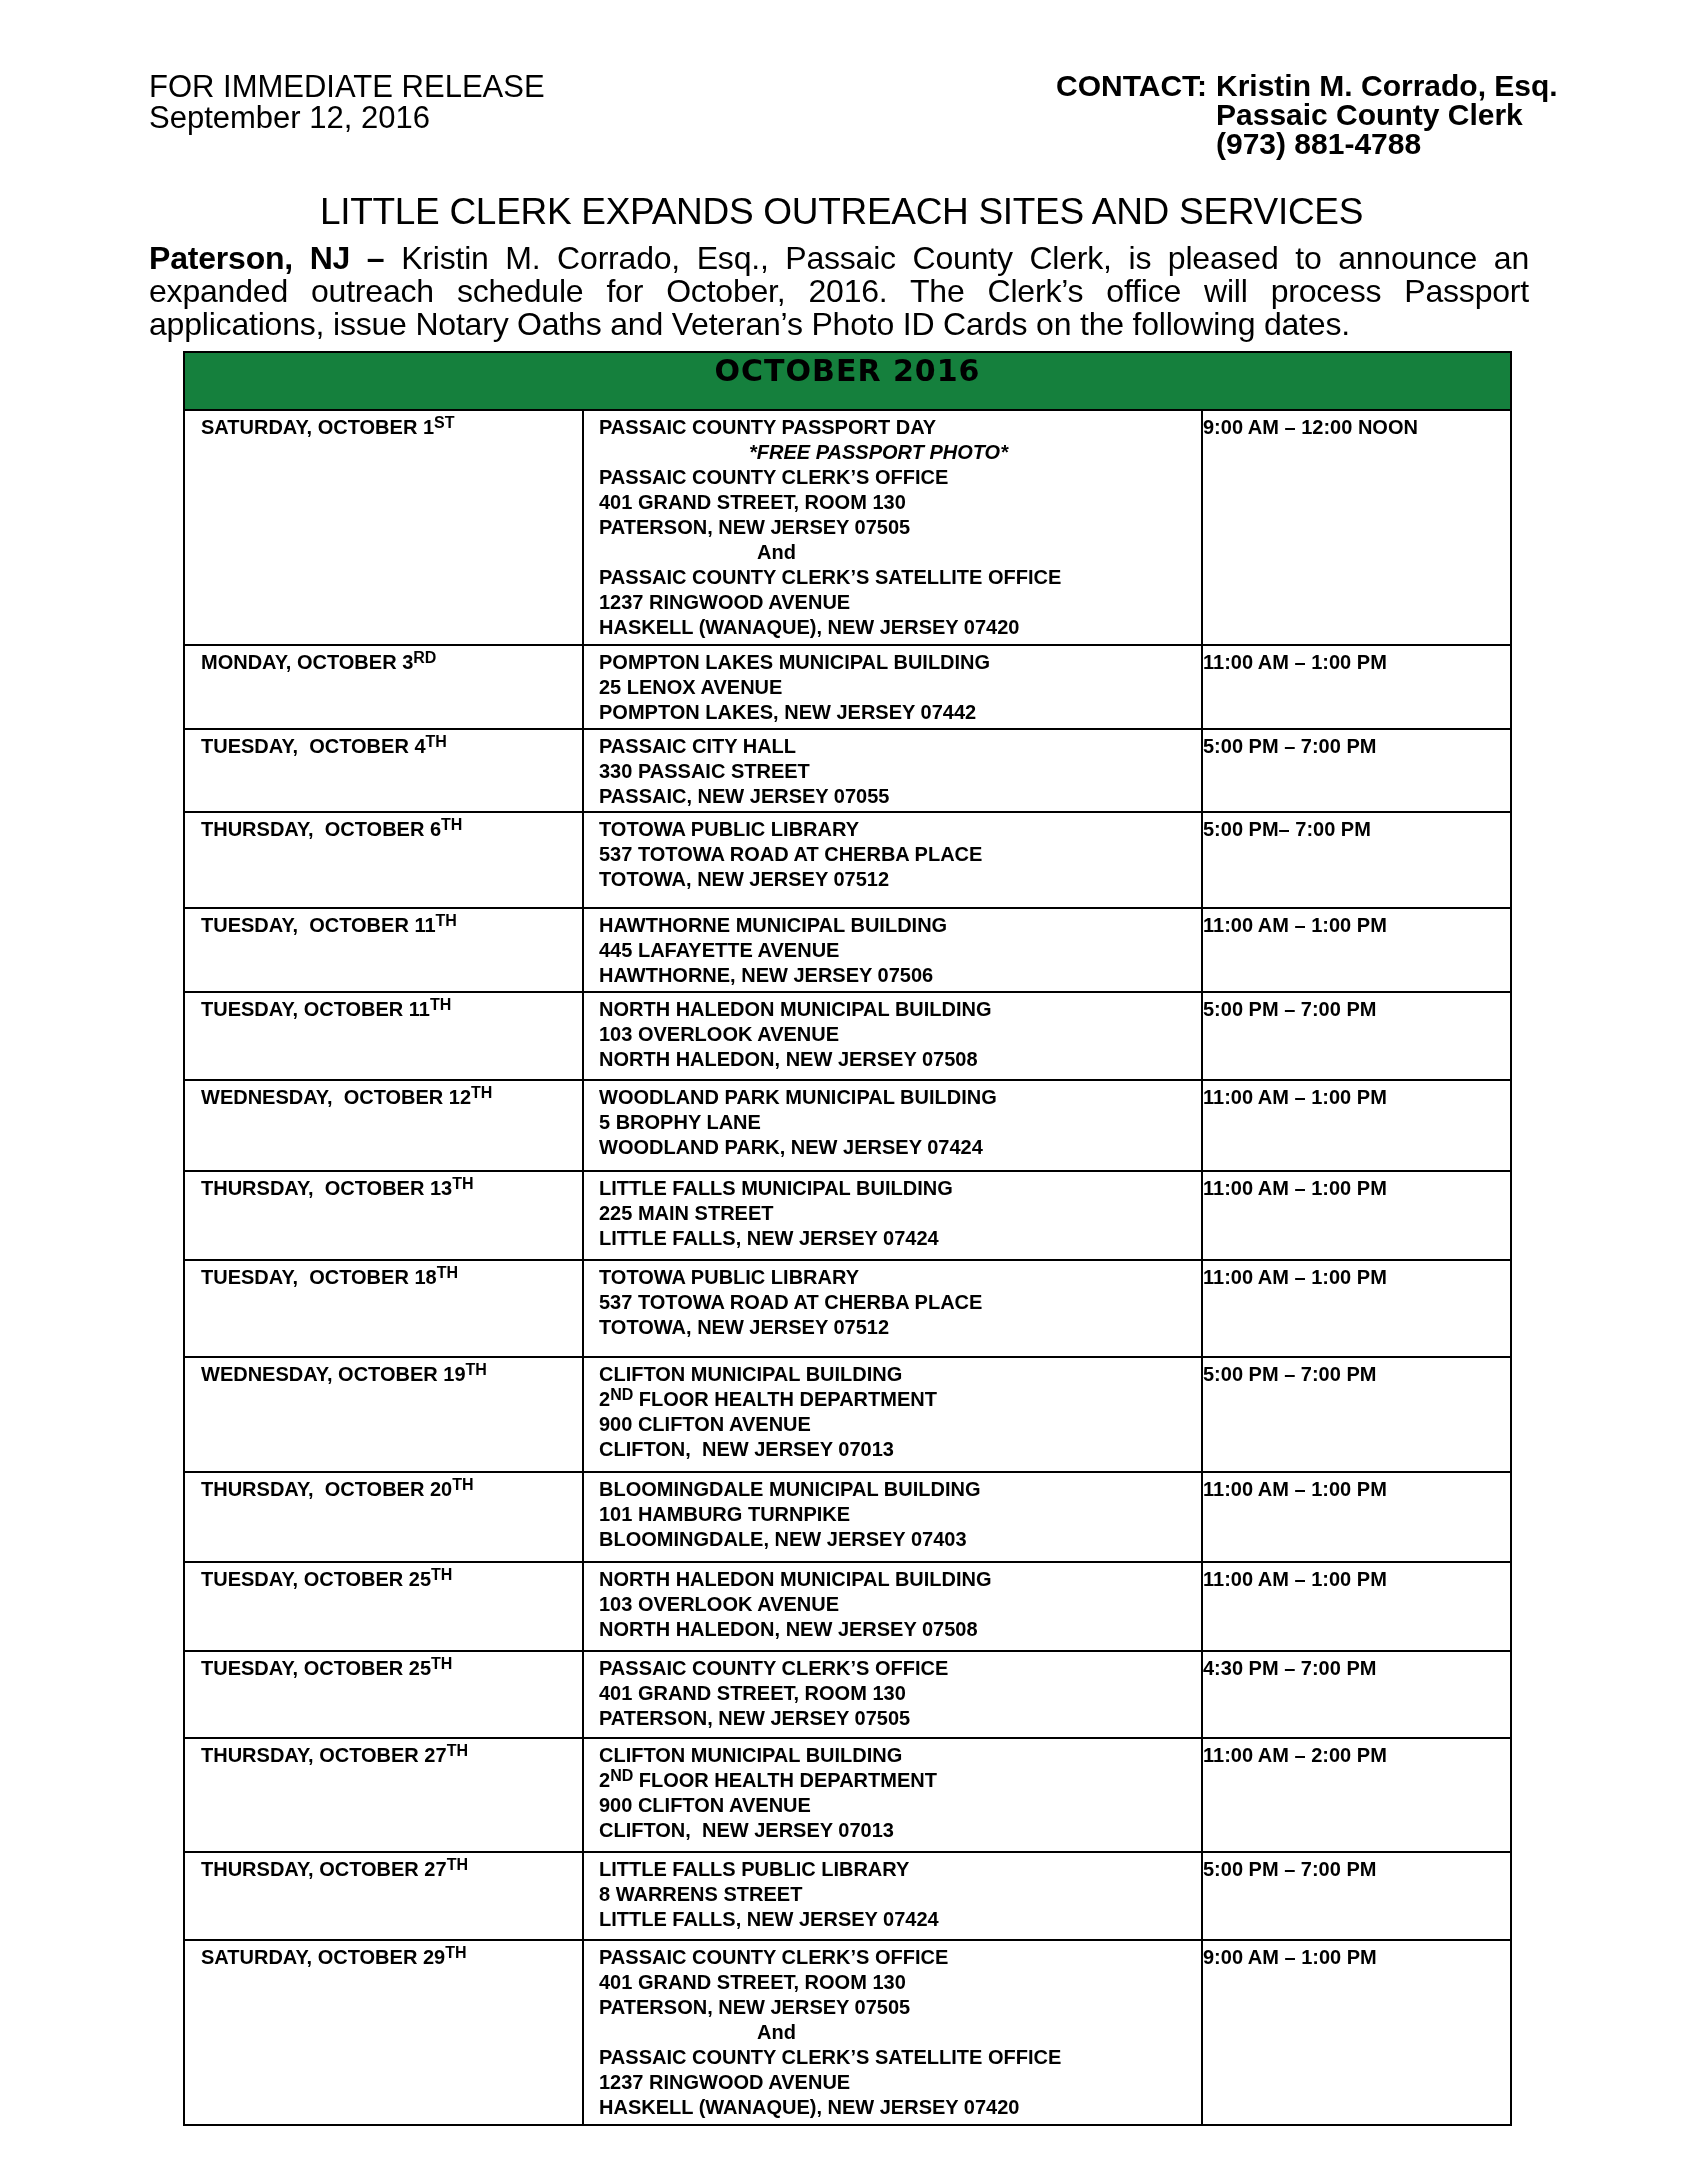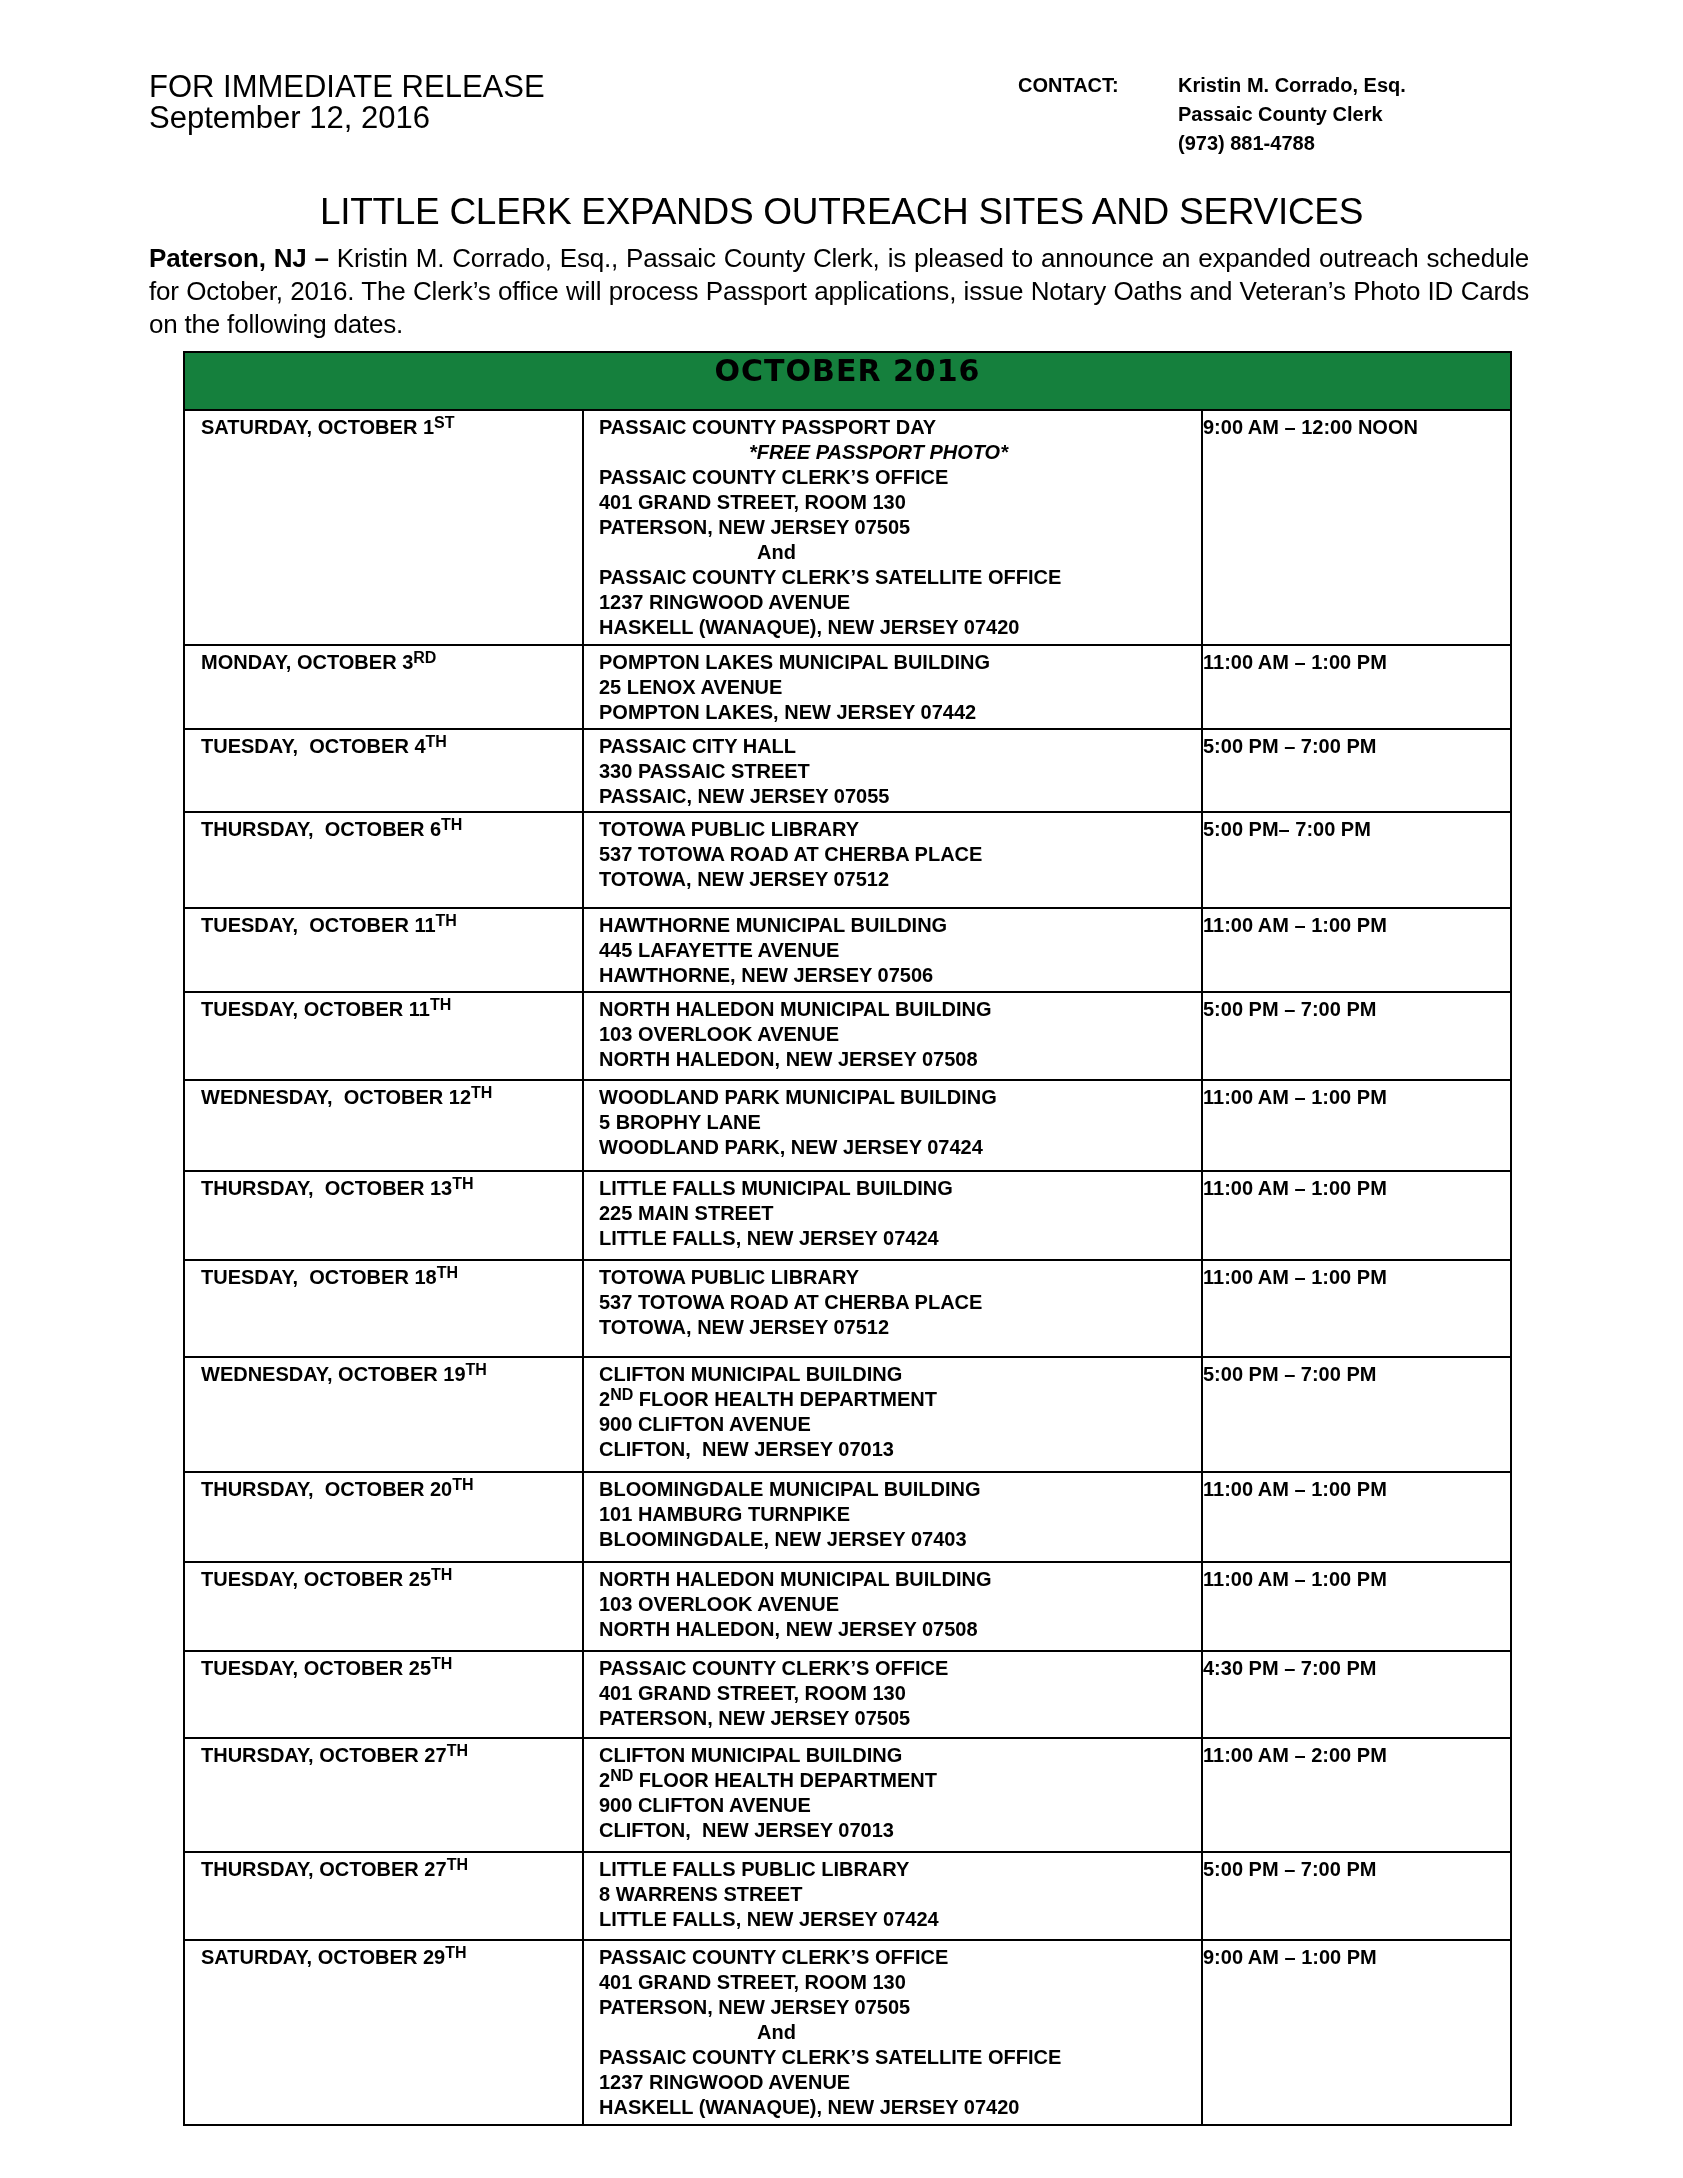--- a/index.html
+++ b/index.html
@@ -1,23 +1,23 @@
 <!DOCTYPE html>
 <html><head>
 <meta charset="utf-8">
 <style>
   html,body{margin:0;padding:0;background:#fff;}
   body{width:1683px;height:2178px;position:relative;overflow:hidden;color:#000;
        font-family:"Liberation Sans", sans-serif;}
   .hdr-left{position:absolute;left:149px;top:71px;font-weight:normal;font-size:31px;line-height:31px;}
-  .hdr-right{position:absolute;left:1018px;top:71px;font-weight:bold;font-size:20px;line-height:29px;}
+  .hdr-right{position:absolute;left:1056px;top:71px;font-weight:bold;font-size:30px;line-height:29px;}
   .hdr-right .row{display:flex;}
   .hdr-right .lbl{width:160px;}
   .title{position:absolute;left:0;width:1683px;top:190px;text-align:center;font-size:37px;line-height:44px;letter-spacing:-0.3px;}
-  .intro{position:absolute;left:149px;width:1380px;top:242px;font-size:26px;line-height:33px;text-align:justify;letter-spacing:-0.2px;}
+  .intro{position:absolute;left:149px;width:1380px;top:242px;font-size:32px;line-height:33px;text-align:justify;letter-spacing:-0.2px;}
   .intro b{font-weight:bold;}
   table.sched{position:absolute;left:183px;top:351px;width:1327px;border-collapse:collapse;table-layout:fixed;}
   table.sched td, table.sched th{border:2px solid #000;vertical-align:top;padding:0;}
   th.month{background:#c0c0c0;height:56px;font-family:"DejaVu Sans", sans-serif;font-weight:900;font-size:30px;letter-spacing:1px;text-align:center;vertical-align:middle;}
   td{font-weight:bold;font-size:20px;line-height:25px;}
   td.date{width:397px;padding:4px 0 0 16px !important;}
   td.loc{width:617px;padding:4px 0 0 15px !important;}
   td.time{padding:4px 0 0 0 !important;text-align:left;}
   td .sup{font-size:16px;vertical-align:top;position:relative;top:-5px;}
   td .line{display:block;white-space:pre;}

